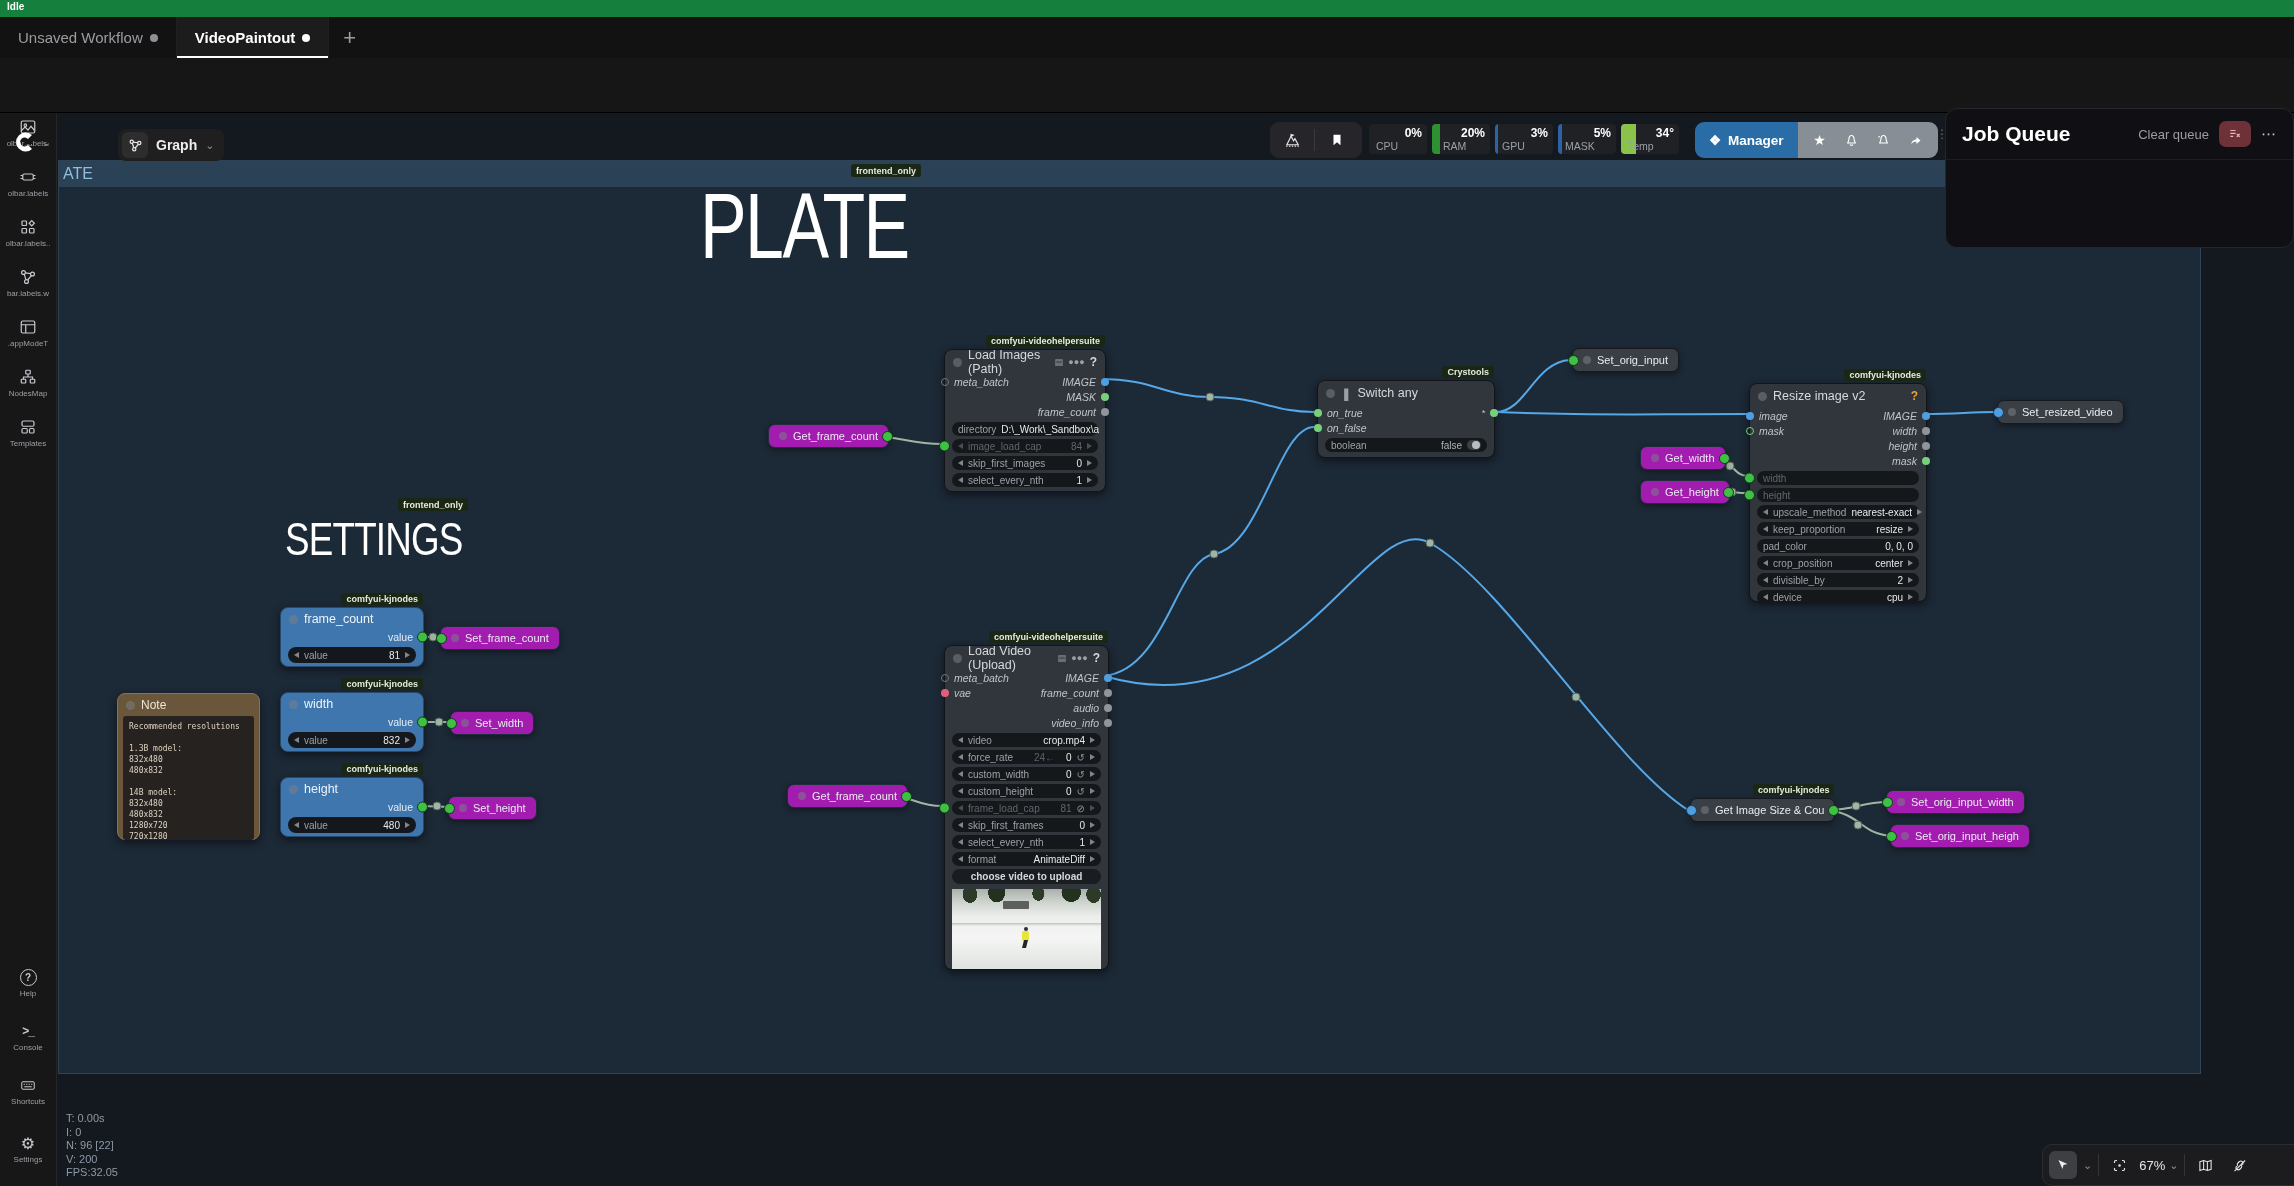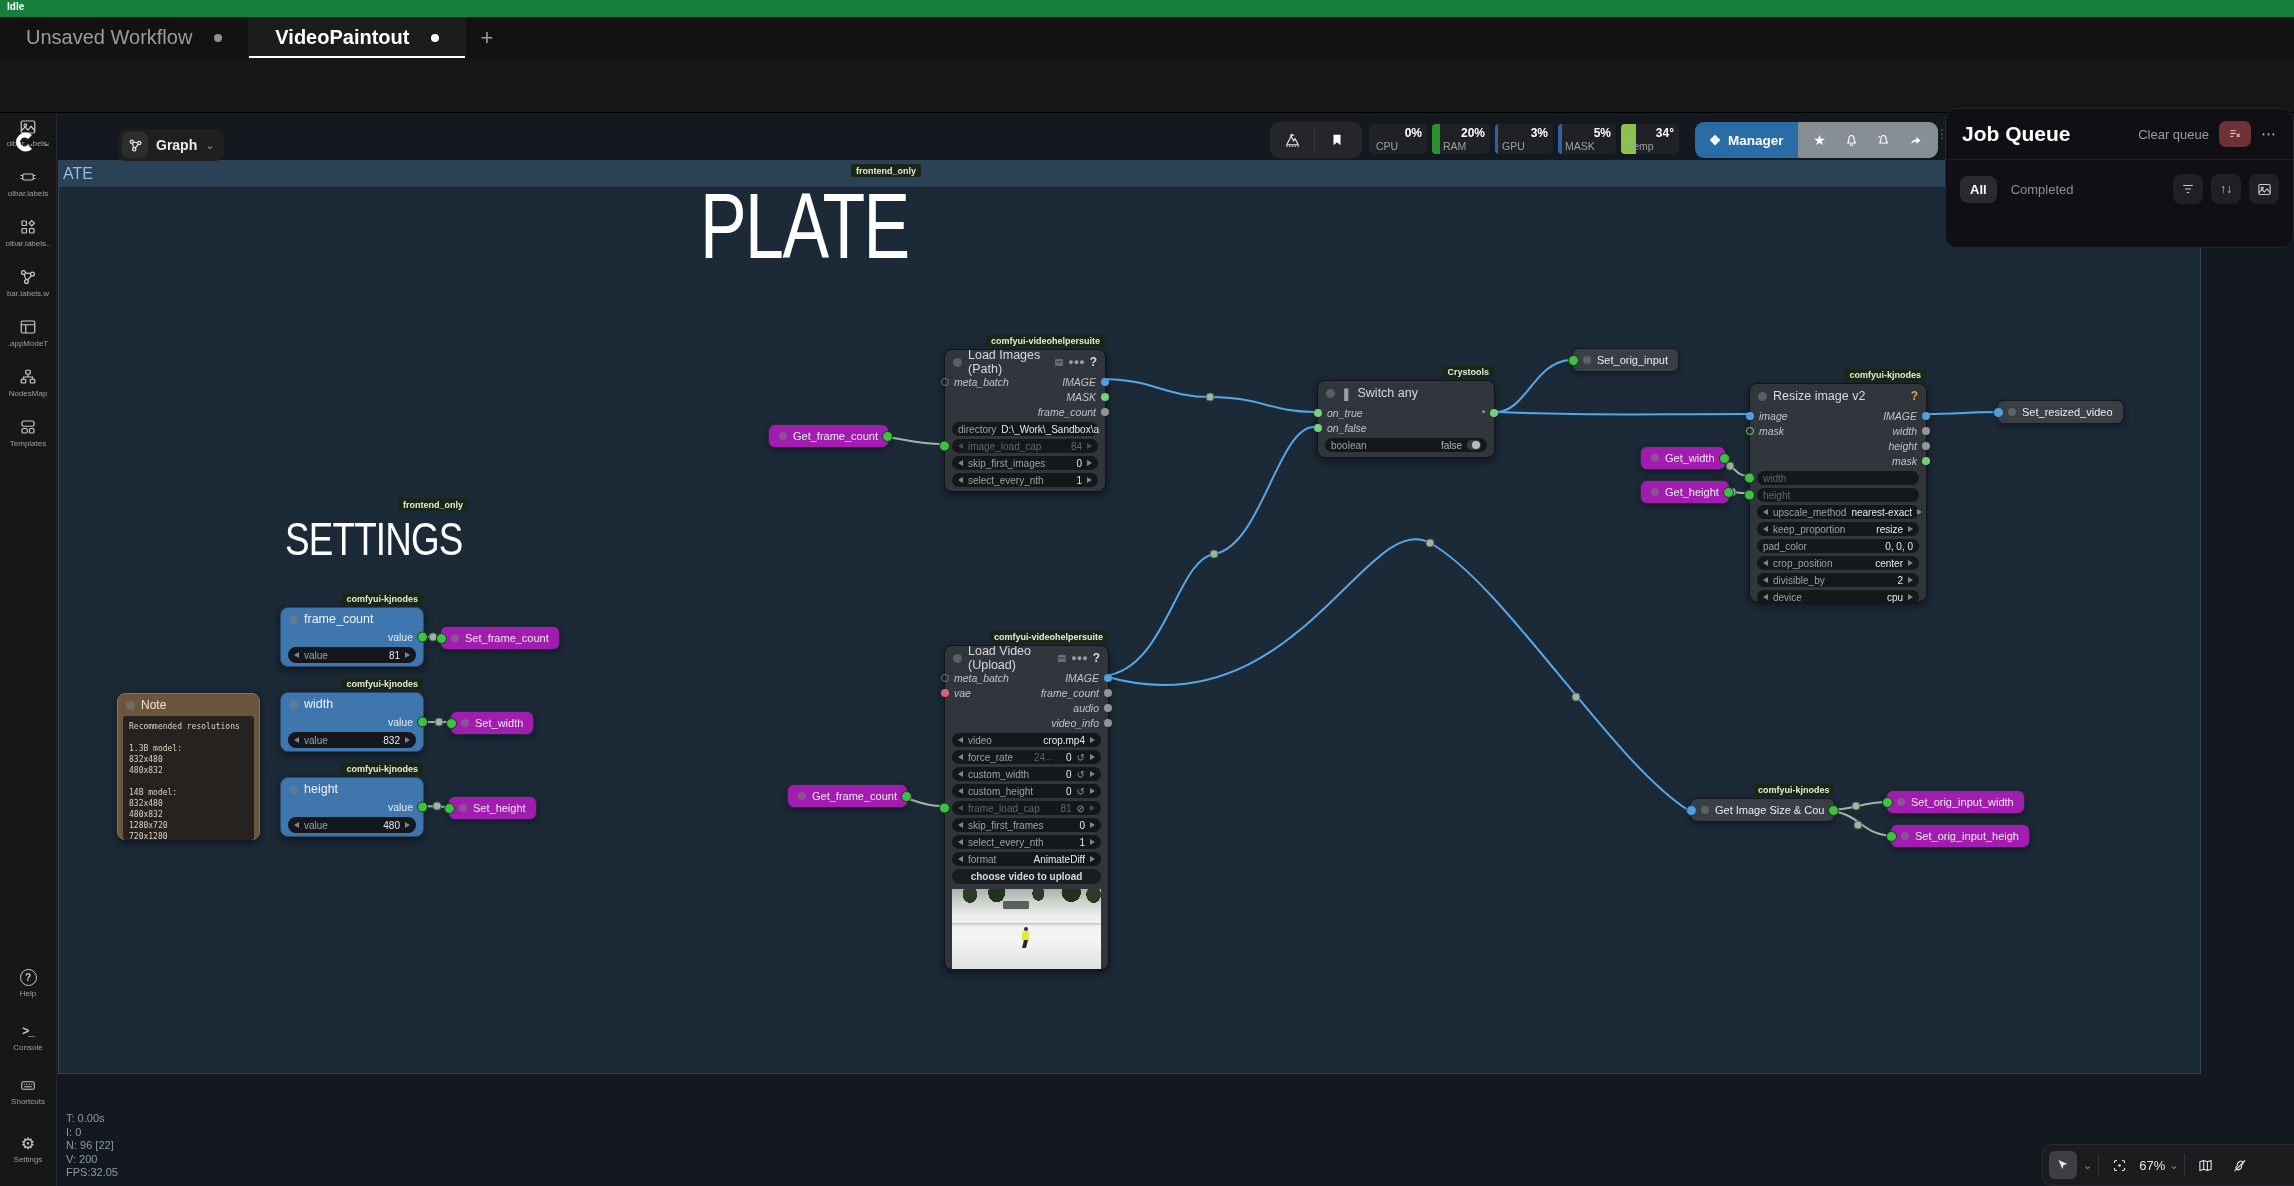--- a/index.html
+++ b/index.html
@@ -3,21 +3,21 @@
 <meta charset="utf-8">
 <style>
   html,body{margin:0;padding:0;background:#0b0d10;}
   body{width:2294px;height:1186px;position:relative;overflow:hidden;
        font-family:"Liberation Sans",sans-serif;color:#d6d9dc;-webkit-font-smoothing:antialiased;}
 
   
   #idlebar{position:absolute;left:0;top:0;width:100%;height:17px;background:#15803d;z-index:20;}
   #idlebar .status{position:absolute;left:7px;top:1px;font-size:10px;font-weight:bold;color:#fff;}
   #tabbar{position:absolute;left:0;top:17px;width:100%;height:41px;background:#121212;z-index:20;display:flex;align-items:stretch;}
-  .tab{display:flex;align-items:center;gap:22px;padding:0 26px;font-size:20px;color:#9a9da1;border-right:1px solid #1f1f1f;cursor:default;}
+  .tab{display:flex;align-items:center;gap:7px;padding:0 18px;font-size:15px;color:#9a9da1;border-right:1px solid #1f1f1f;cursor:default;}
   .tab.active{background:#1c1c1c;color:#fff;font-weight:bold;box-shadow:inset 0 -2px 0 #fff;}
   .tabdot{width:8px;height:8px;border-radius:50%;background:#8d9094;}
   .tab.active .tabdot{background:#fff;}
   .newtab{display:flex;align-items:center;padding:0 14px;font-size:22px;color:#9a9da1;font-weight:300;}
 
   #toolbar{position:absolute;left:0;top:58px;width:100%;height:54px;background:#161616;border-bottom:1px solid #000;z-index:20;}
   .logo{position:absolute;left:12px;top:72px;display:flex;align-items:center;gap:4px;}
   .logo svg{display:block;}
   .chev{font-size:11px;color:#8d9094;line-height:1;}
   .graph-btn{position:absolute;left:118px;top:71px;height:32px;display:flex;align-items:center;gap:8px;background:#1f1f1f;border-radius:8px;padding:0 10px 0 4px;}
@@ -859,39 +859,20 @@
   <div id="jq-head">
     <span id="jq-title">Job Queue</span>
     <span id="jq-clear">Clear queue</span>
     <span class="jq-redbtn">
       <svg width="16" height="14" viewBox="0 0 24 24" fill="none" stroke="#e8b9bd" stroke-width="2">
         <path d="M4 6 H13 M4 11 H13 M4 16 H9 M15 12 L20 17 M20 12 L15 17"></path>
       </svg>
     </span>
     <span class="jq-menu">⋯</span>
   </div>
-  <div id="jq-tabs">
-    <span class="jq-tab active">All</span>
-    <span class="jq-tab">Completed</span>
-    <span class="jq-icons">
-      <span class="jq-ibtn">
-        <svg width="14" height="14" viewBox="0 0 24 24" fill="none" stroke="#c6cacf" stroke-width="2">
-            <path d="M4 6 H20 M7 12 H17 M10 18 H14"></path>
-          </svg>
-      </span>
-      <span class="jq-ibtn">↑↓</span>
-      <span class="jq-ibtn">
-        <svg width="15" height="15" viewBox="0 0 24 24" fill="none" stroke="#c6cacf" stroke-width="1.8">
-            <rect x="3" y="4" width="18" height="16" rx="2"></rect>
-            <circle cx="8.5" cy="9.5" r="1.6"></circle>
-            <path d="M3 17 L8 12 L12 16 L16 11 L21 17"></path>
-          </svg>
-      </span>
-    </span>
-  </div>
 </div>
 
 <div id="viewbar">
   <span class="vb-btn hl">
     <svg width="14" height="15" viewBox="0 0 24 24">
         <path d="M5 3 L13 21 L15.2 13.2 L23 11 Z" fill="#ececec" transform="scale(0.85)"></path>
       </svg>
   </span>
   <span class="chev">⌄</span>
   <span class="vb-sep"></span>

